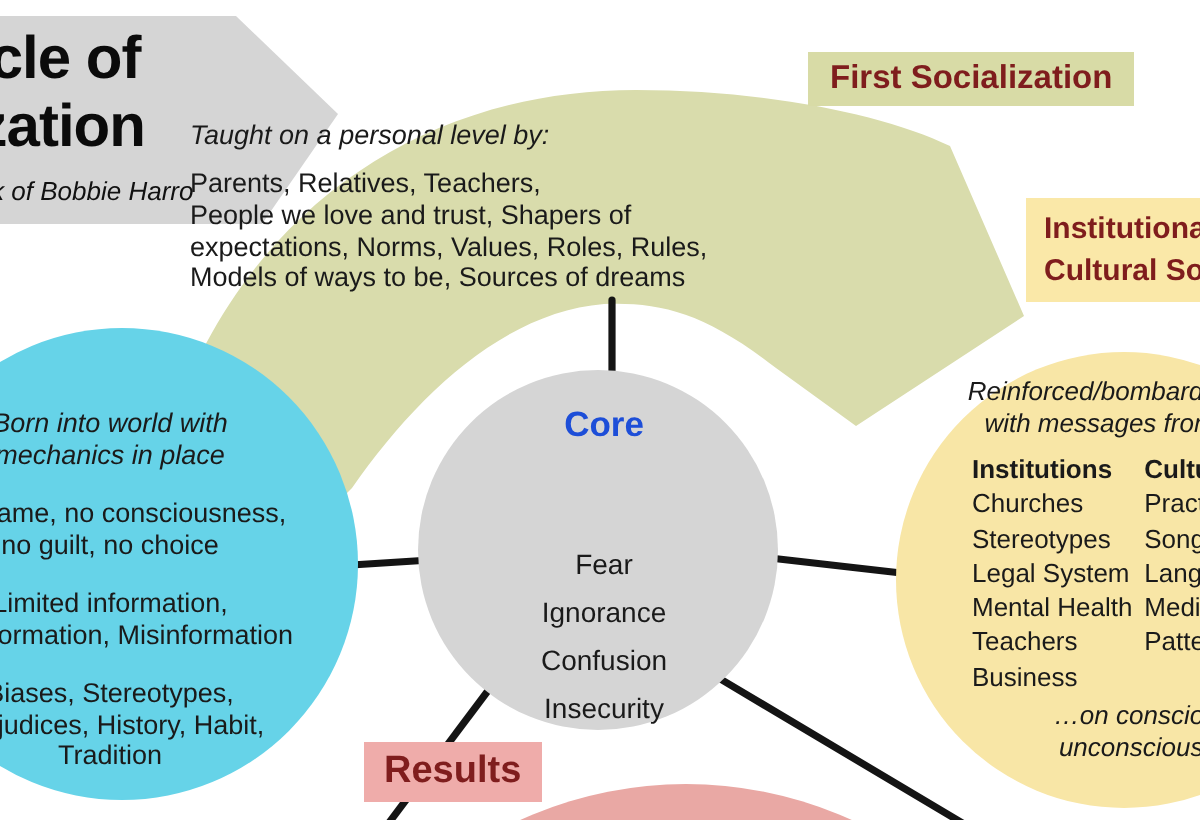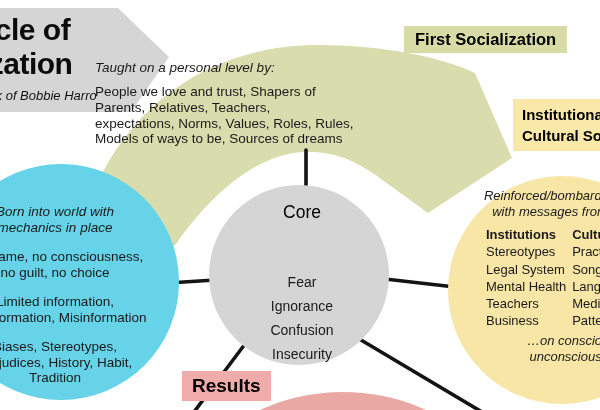--- a/index.html
+++ b/index.html
@@ -9,31 +9,31 @@
   }
   #bg{position:absolute;left:0;top:0;}
   .abs{position:absolute;}
   .it{font-style:italic;}
   .bold{font-weight:bold;}
   
   #title-block{left:-216px;top:13px;width:400px;text-align:center;}
   .title-line{font-size:30px;line-height:34px;font-weight:bold;color:#0b0b0b;letter-spacing:-0.5px;}
   .title-sub{font-size:13px;line-height:15px;font-style:italic;margin-top:7px;color:#111;}
   
-  .stage-label{font-weight:bold;color:#000000;white-space:nowrap;}
+  .stage-label{font-weight:bold;color:#7f1d1d;white-space:nowrap;}
   #label-first{left:404px;top:26px;font-size:16.5px;padding:4px 11px;background:#d8dba6;}
   #label-inst{left:513px;top:99px;font-size:15px;line-height:21px;padding:5px 9px;background:#fae8a8;}
   #label-results{left:182px;top:371px;font-size:19px;padding:4px 10px;background:#efacaa;}
   
   #arc-text{left:95px;top:60px;width:400px;}
   #arc-text .hd{font-size:13.5px;font-style:italic;}
   #arc-text .body{margin-top:9px;font-size:13.5px;line-height:15.8px;}
   
   #core-text{left:212px;top:202px;width:180px;text-align:center;}
-  #core-text .hd{font-size:17.5px;font-weight:normal;color:#000000;}
+  #core-text .hd{font-size:17.5px;font-weight:bold;color:#1d4ed8;}
   #core-text .items{margin-top:47px;font-size:14px;line-height:24px;}
   
   #begin-text{left:-85px;top:204px;width:280px;text-align:center;font-size:13.5px;line-height:15.5px;}
   #begin-text .grp{margin-bottom:14px;}
   
   #inst-text{left:450px;top:188px;width:232px;}
   #inst-text .hd{font-size:13px;line-height:16px;font-style:italic;text-align:center;width:200px;}
   #inst-text .cols{display:flex;margin-top:6px;margin-left:36px;}
   #inst-text .col{font-size:13px;line-height:17.3px;white-space:nowrap;}
   #inst-text .col1{width:97px;}
@@ -84,22 +84,22 @@
   <div class="abs stage-label" id="label-inst">
     <div>Institutional and</div>
     <div>Cultural Socialization</div>
   </div>
 
   <div class="abs stage-label" id="label-results">Results</div>
 
   <div class="abs" id="arc-text">
     <div class="hd">Taught on a personal level by:</div>
     <div class="body">
+      <div>Parents, Relatives, Teachers,</div>
       <div>People we love and trust, Shapers of</div>
-      <div>Parents, Relatives, Teachers,</div>
       <div>expectations, Norms, Values, Roles, Rules,</div>
       <div>Models of ways to be, Sources of dreams</div>
     </div>
   </div>
 
   <div class="abs" id="core-text">
     <div class="hd">Core</div>
     <div class="items">
       <div>Fear</div>
       <div>Ignorance</div>
@@ -129,20 +129,21 @@
   </div>
 
   <div class="abs" id="inst-text">
     <div class="hd">
       <div>Reinforced/bombarded</div>
       <div>with messages from</div>
     </div>
     <div class="cols">
       <div class="col col1">
         <div class="bold">Institutions</div>
+        <div>Churches</div>
         <div>Stereotypes</div>
         <div>Legal System</div>
         <div>Mental Health</div>
         <div>Teachers</div>
         <div>Business</div>
       </div>
       <div class="col col2">
         <div class="bold">Culture</div>
         <div>Practices</div>
         <div>Song Lyrics</div>

